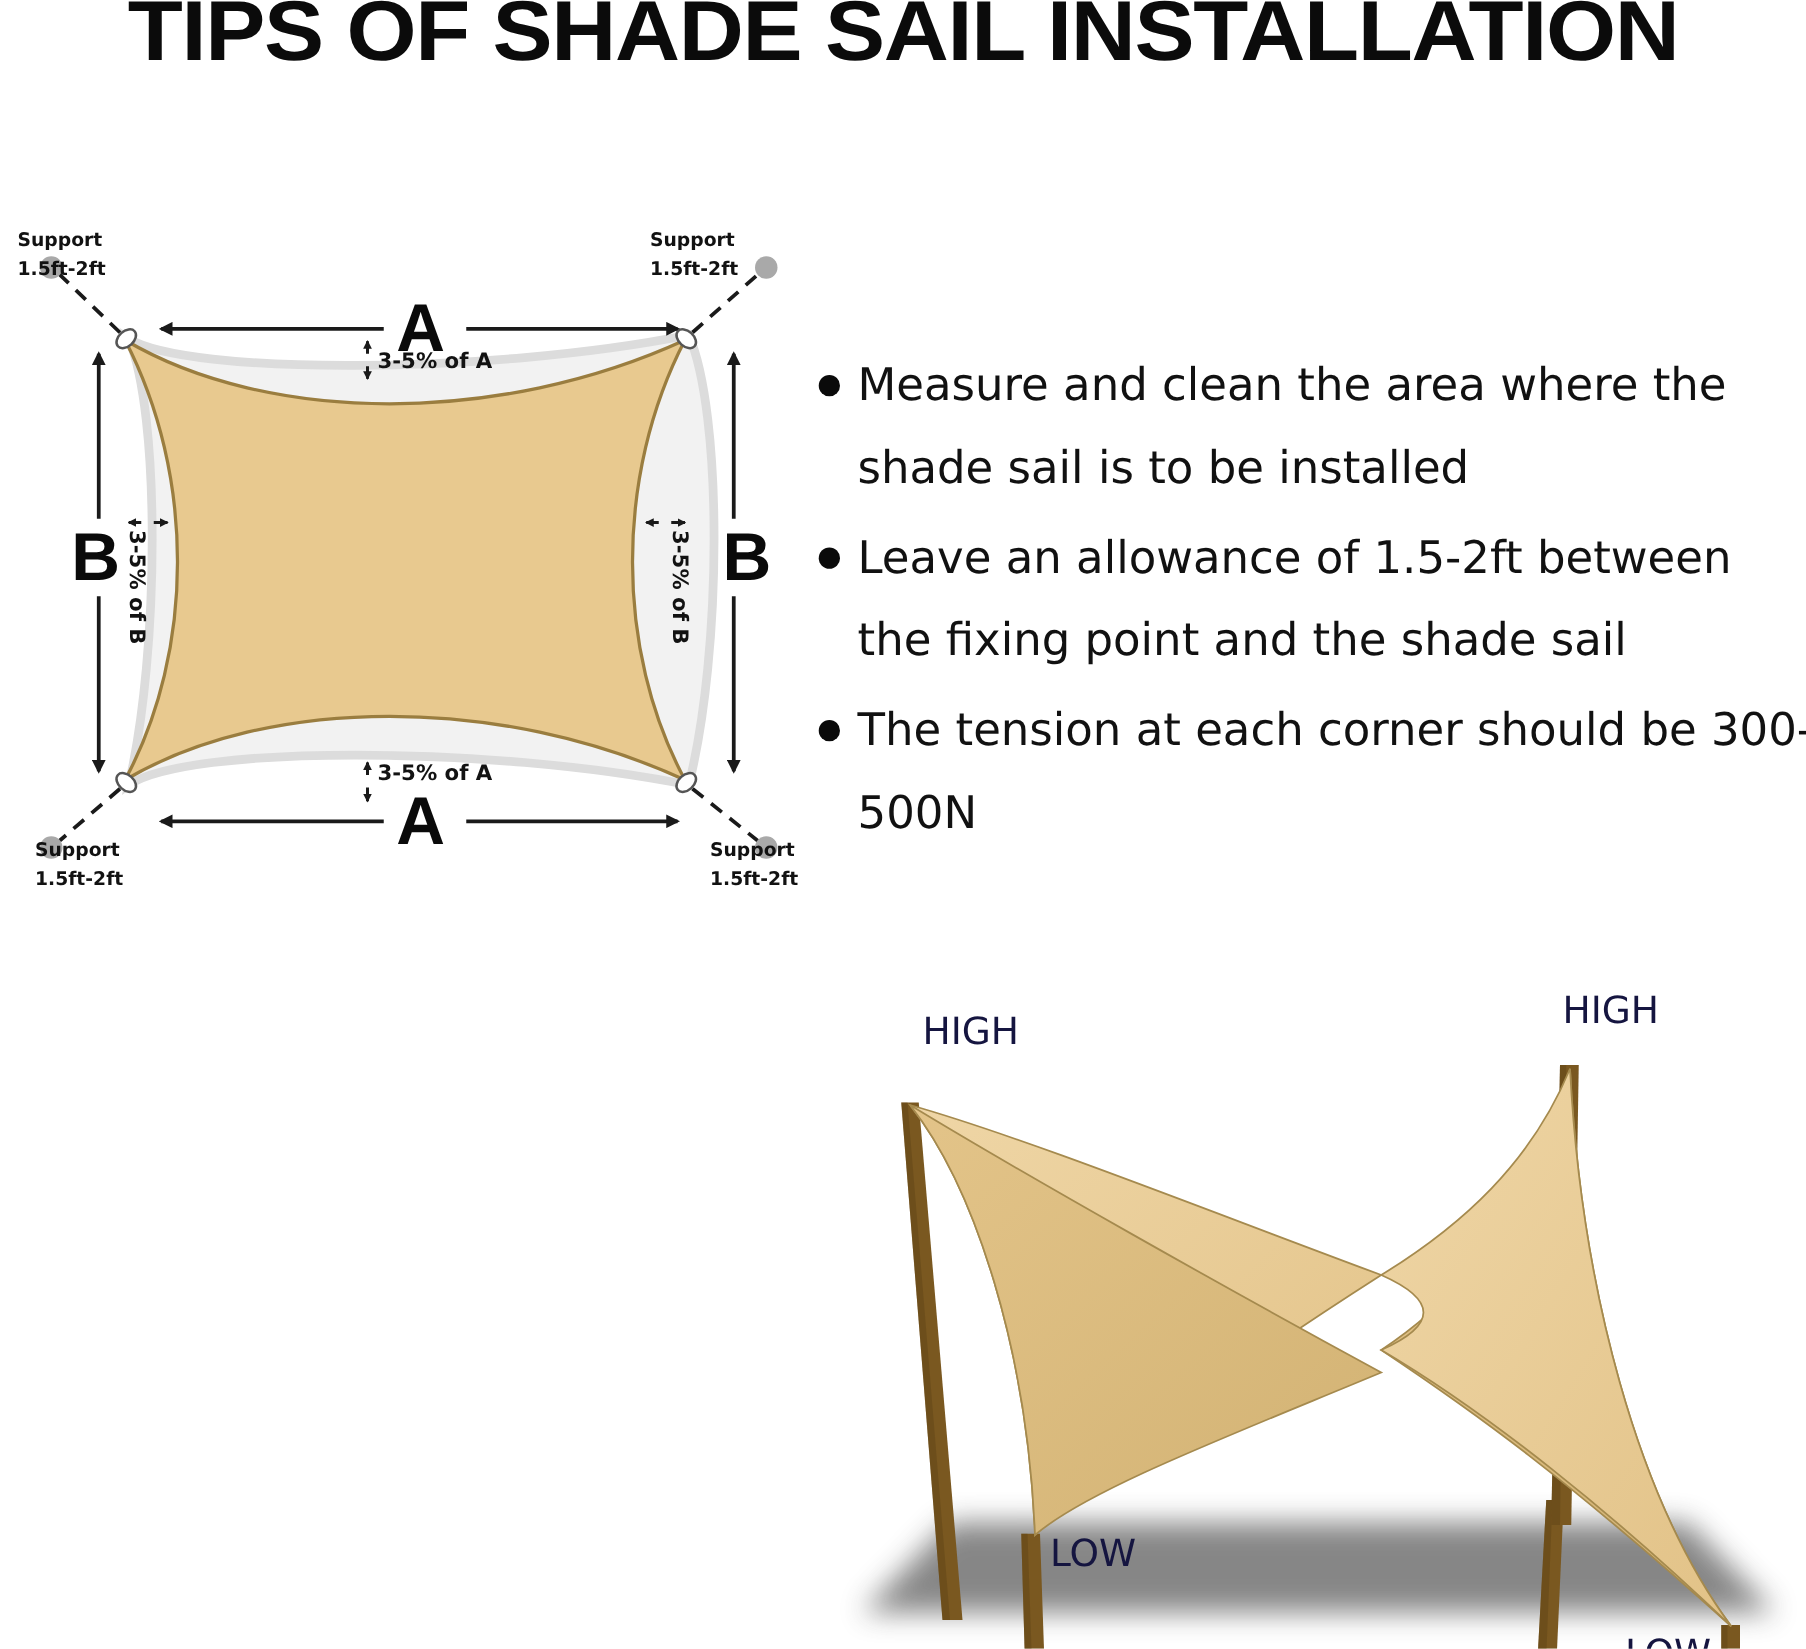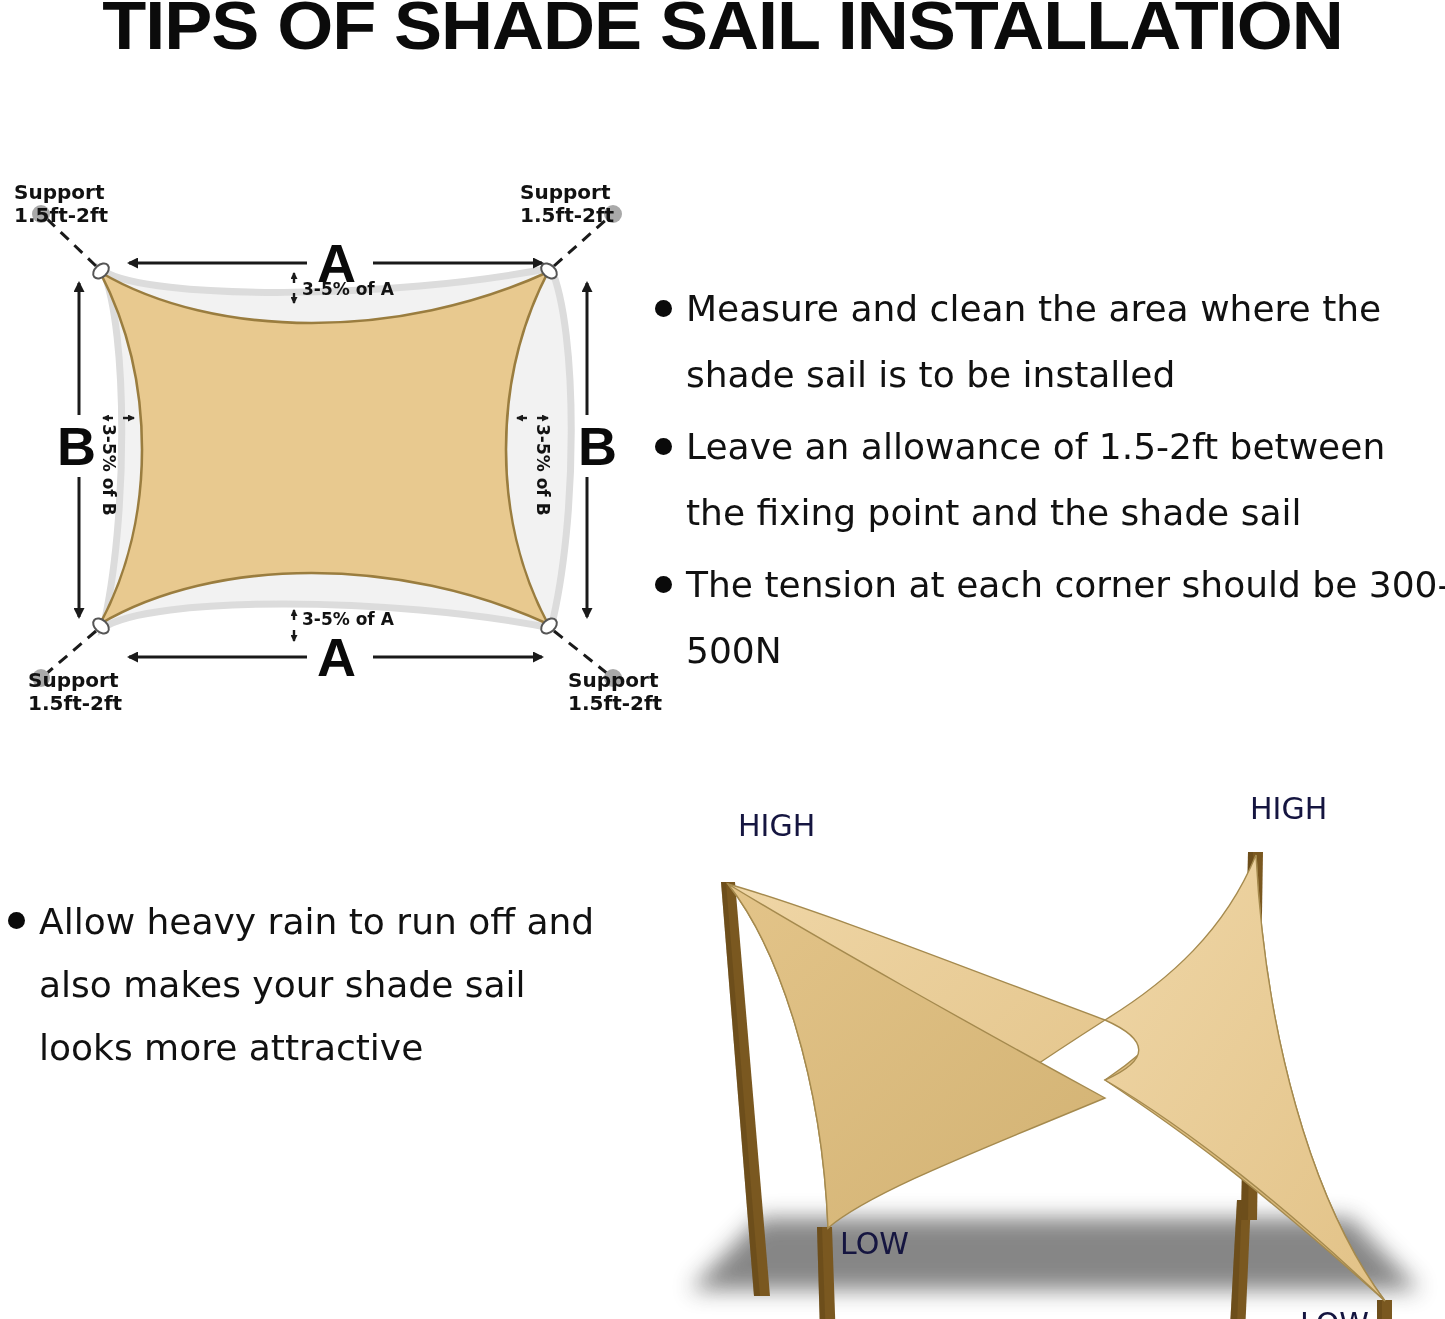--- a/index.html
+++ b/index.html
@@ -56,21 +56,21 @@
   #tips-left .bullet-dot{margin-top:22px;}
 
   
   .diag-label{
     position:absolute;
     font-family:"DejaVu Sans","Liberation Sans",sans-serif;
     font-weight:bold;
     color:#121212;
     white-space:pre;
     line-height:23px;
-    font-size:20px;
+    font-size:15px;
   }
   .dim-letter{
     position:absolute;
     font-family:"Liberation Sans","DejaVu Sans",sans-serif;
     font-weight:bold;
     font-size:54px;
     color:#0a0a0a;
     line-height:54px;
   }
   .pct-label{
@@ -200,24 +200,20 @@
     <span class="bullet-dot"></span>
     <span class="bullet-text">Leave an allowance of 1.5-2ft between the fixing point and the shade sail</span>
   </div>
   <div class="bullet-item">
     <span class="bullet-dot"></span>
     <span class="bullet-text">The tension at each corner should be 300-500N</span>
   </div>
 </div>
 
 <div class="bullet-list" id="tips-left">
-  <div class="bullet-item">
-    <span class="bullet-dot"></span>
-    <span class="bullet-text">Allow heavy rain to run off and also makes your shade sail looks more attractive</span>
-  </div>
 </div>
 
 <div style="position:absolute;left:650px;top:780px;width:795px;height:539px;">
 <svg width="795" height="539" viewBox="0 0 795 539">
   <defs>
     <linearGradient id="sailA" x1="0" y1="0" x2="1" y2="1">
       <stop offset="0%" stop-color="#efd6a6"></stop>
       <stop offset="100%" stop-color="#e2c287"></stop>
     </linearGradient>
     <linearGradient id="sailB" x1="0" y1="0" x2="1" y2="1">

